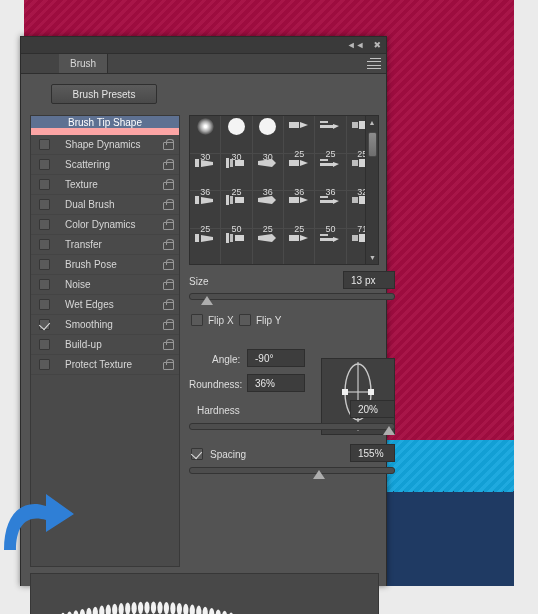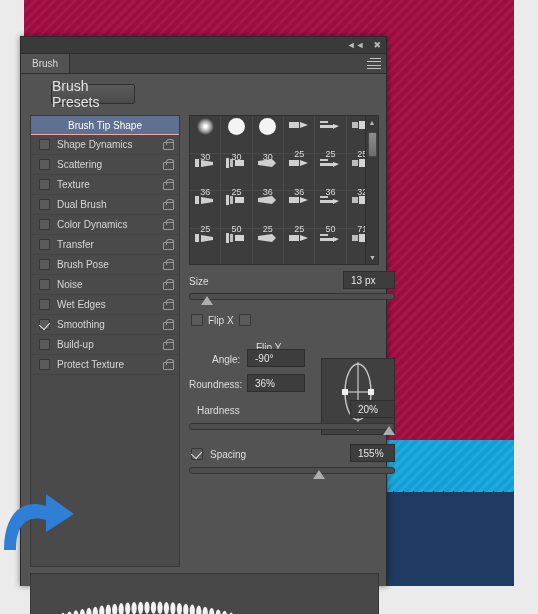--- a/index.html
+++ b/index.html
@@ -42,21 +42,21 @@
     z-index:5;
   }
   .titlebar {
     height:17px; background:#3a3a3a; border-bottom:1px solid #2e2e2e;
     display:flex; align-items:center; justify-content:flex-end; padding-right:5px; gap:9px;
   }
   .tb-icon { color:#b8b8b8; font-size:9px; line-height:1; cursor:default; }
 
   .tabrow {
     height:20px; background:#444; display:flex; align-items:stretch;
-    border-bottom:1px solid #2e2e2e; position:relative;
+    border-bottom:1px solid #2e2e2e; position:relative;padding-left:38px;
   }
   .tab {
     background:#535353; color:#d9d9d9; font-size:10px;
     padding:0 11px; display:flex; align-items:center;
     border-right:1px solid #2e2e2e;
   }
   .tabfill { flex:1; background:#454545; }
   .menu-ico {
     position:absolute; right:5px; top:4px; width:14px; height:11px;
     display:flex; flex-direction:column; justify-content:space-between;
@@ -64,39 +64,39 @@
   .menu-ico i { display:block; height:1px; background:#c2c2c2; }
   .menu-ico i:nth-child(1){ width:11px; margin-left:3px; }
   .menu-ico i:nth-child(2){ width:14px; }
   .menu-ico i:nth-child(3){ width:14px; }
   .menu-ico i:nth-child(4){ width:14px; }
 
   .body { position:relative; height:512px; background:#535353; }
 
   
   .presets-btn {
-    position:absolute; left:30px; top:10px; width:84px; height:20px;
+    position:absolute; left:30px; top:10px; width:106px; height:20px;
     background:linear-gradient(#5b5b5b,#4a4a4a);
     border:1px solid #2f2f2f; border-radius:2px;
-    color:#e4e4e4; font-size:14px; display:flex; align-items:center; justify-content:center;
+    color:#e4e4e4; font-size:10px; display:flex; align-items:center; justify-content:center;
   }
 
   
   .list {
     position:absolute; left:9px; top:41px; width:150px; height:452px;
     background:#4a4a4a; border:1px solid #393939;
   }
   .list-head {
     height:19px; background:#5e7192; color:#fff; font-size:10px;
     display:flex; align-items:center; justify-content:center;
-    border-bottom:1px solid #fca5a5;
+    border-bottom:7px solid #fca5a5;
   }
   .li {
     height:20px; display:flex; align-items:center; padding:0 7px 0 8px;
-    border-bottom:1px solid #444; position:relative;
+    border-bottom:1px solid #444; position:relative;gap:8px;
   }
   .cb {
     width:11px; height:11px; background:#5a5a5a;
     border:1px solid #363636; border-radius:1px; margin-right:7px;
     position:relative; flex:none;
   }
   .cb.on::after {
     content:""; position:absolute; left:1px; top:0px; width:6px; height:8px;
     border:solid #ddd; border-width:0 1.4px 1.4px 0; transform:rotate(42deg);
   }
@@ -495,21 +495,21 @@
     </div>
 
     <div class="ctl" style="top:202px;">Size</div>
     <div class="valbox" style="position:absolute;left:322px;top:197px;width:52px;text-align:center;">13 px</div>
     <div class="track" style="left:168px;top:219px;width:206px;"></div>
     <div class="thumbtri" id="size-thumb" style="left: 179.64px; top: 222px;"></div>
 
     <div class="flipcb" style="position:absolute;left:170px;top:240px;"></div>
     <div class="ctl" style="left:187px;top:241px;">Flip X</div>
     <div class="flipcb" style="position:absolute;left:218px;top:240px;"></div>
-    <div class="ctl" style="left:235px;top:241px;margin-top:27px;">Flip Y</div>
+    <div class="ctl" style="left:235px;top:241px;">Flip Y</div>
 
     <div class="ctl" style="left:191px;top:280px;text-align:center;">Angle:</div>
     <div class="valbox" style="position:absolute;left:226px;top:275px;width:58px;text-align:right;">-90°</div>
     <div class="ctl" style="left:168px;top:305px;">Roundness:</div>
     <div class="valbox" style="position:absolute;left:226px;top:300px;width:58px;">36%</div>
 
     <div class="preview-box">
       <svg width="72" height="75" viewBox="0 0 72 75">
         <ellipse cx="36" cy="33" rx="13" ry="28" fill="none" stroke="#c9c9c9" stroke-width="1.4"></ellipse>
         <line x1="36" y1="3" x2="36" y2="63" stroke="#c9c9c9" stroke-width="1.2"></line>

